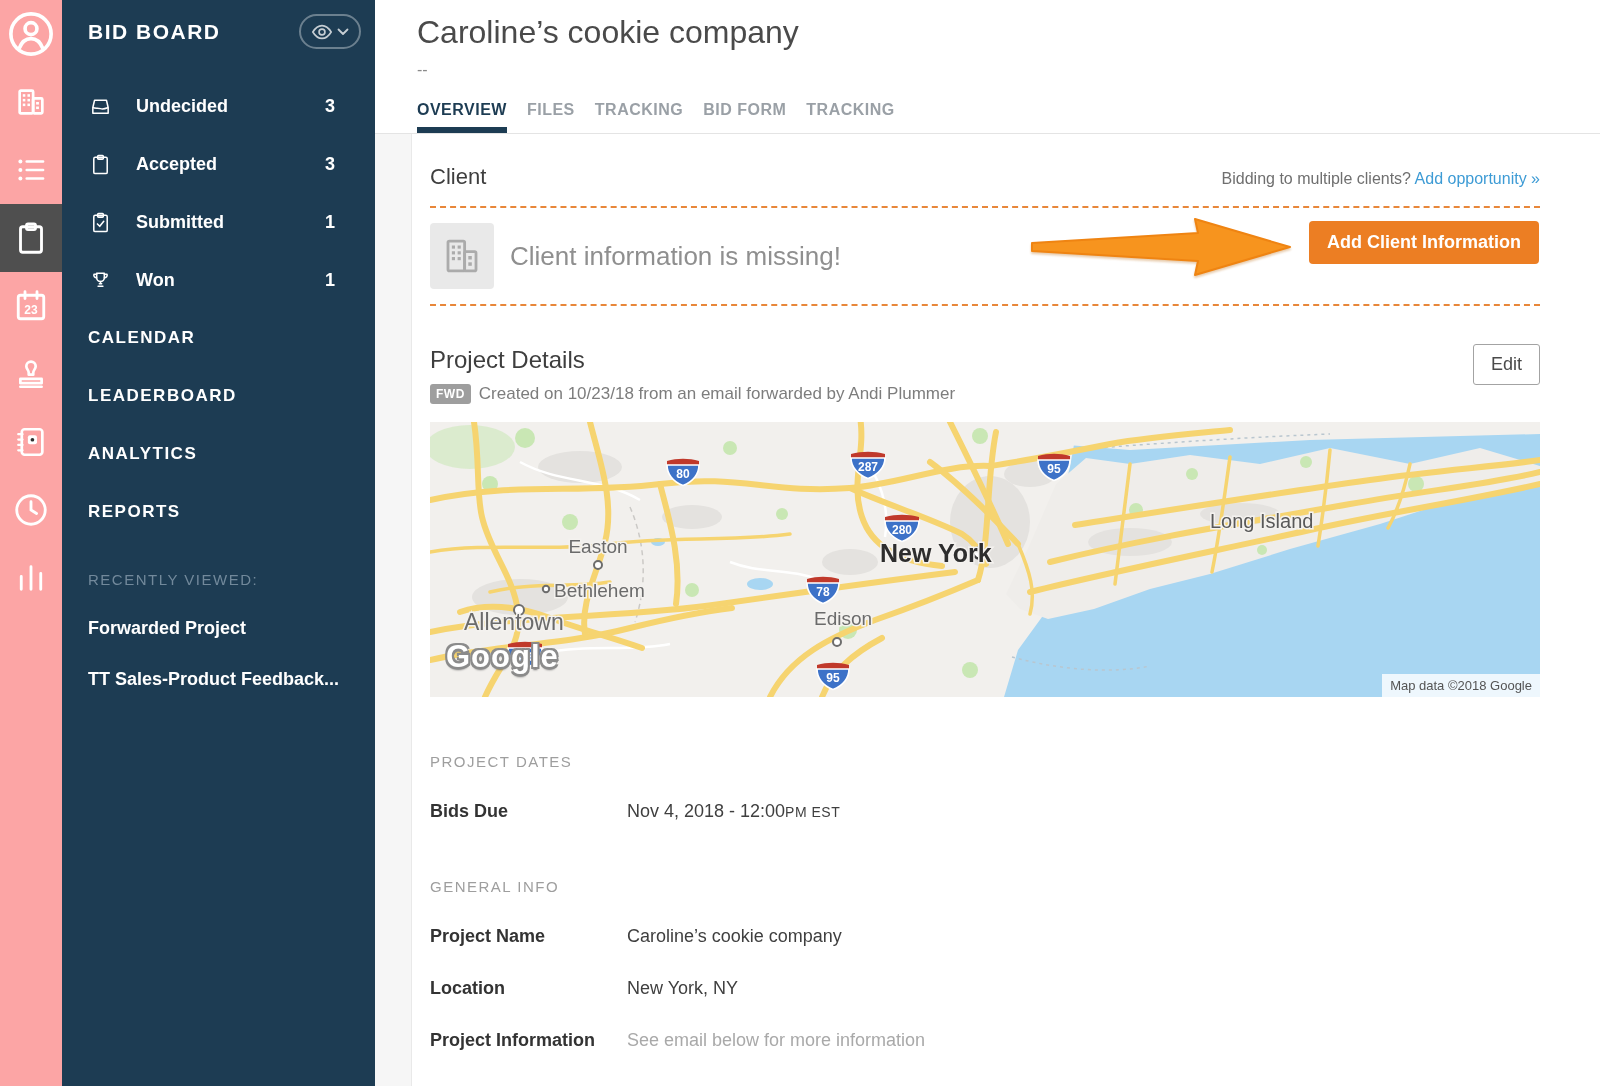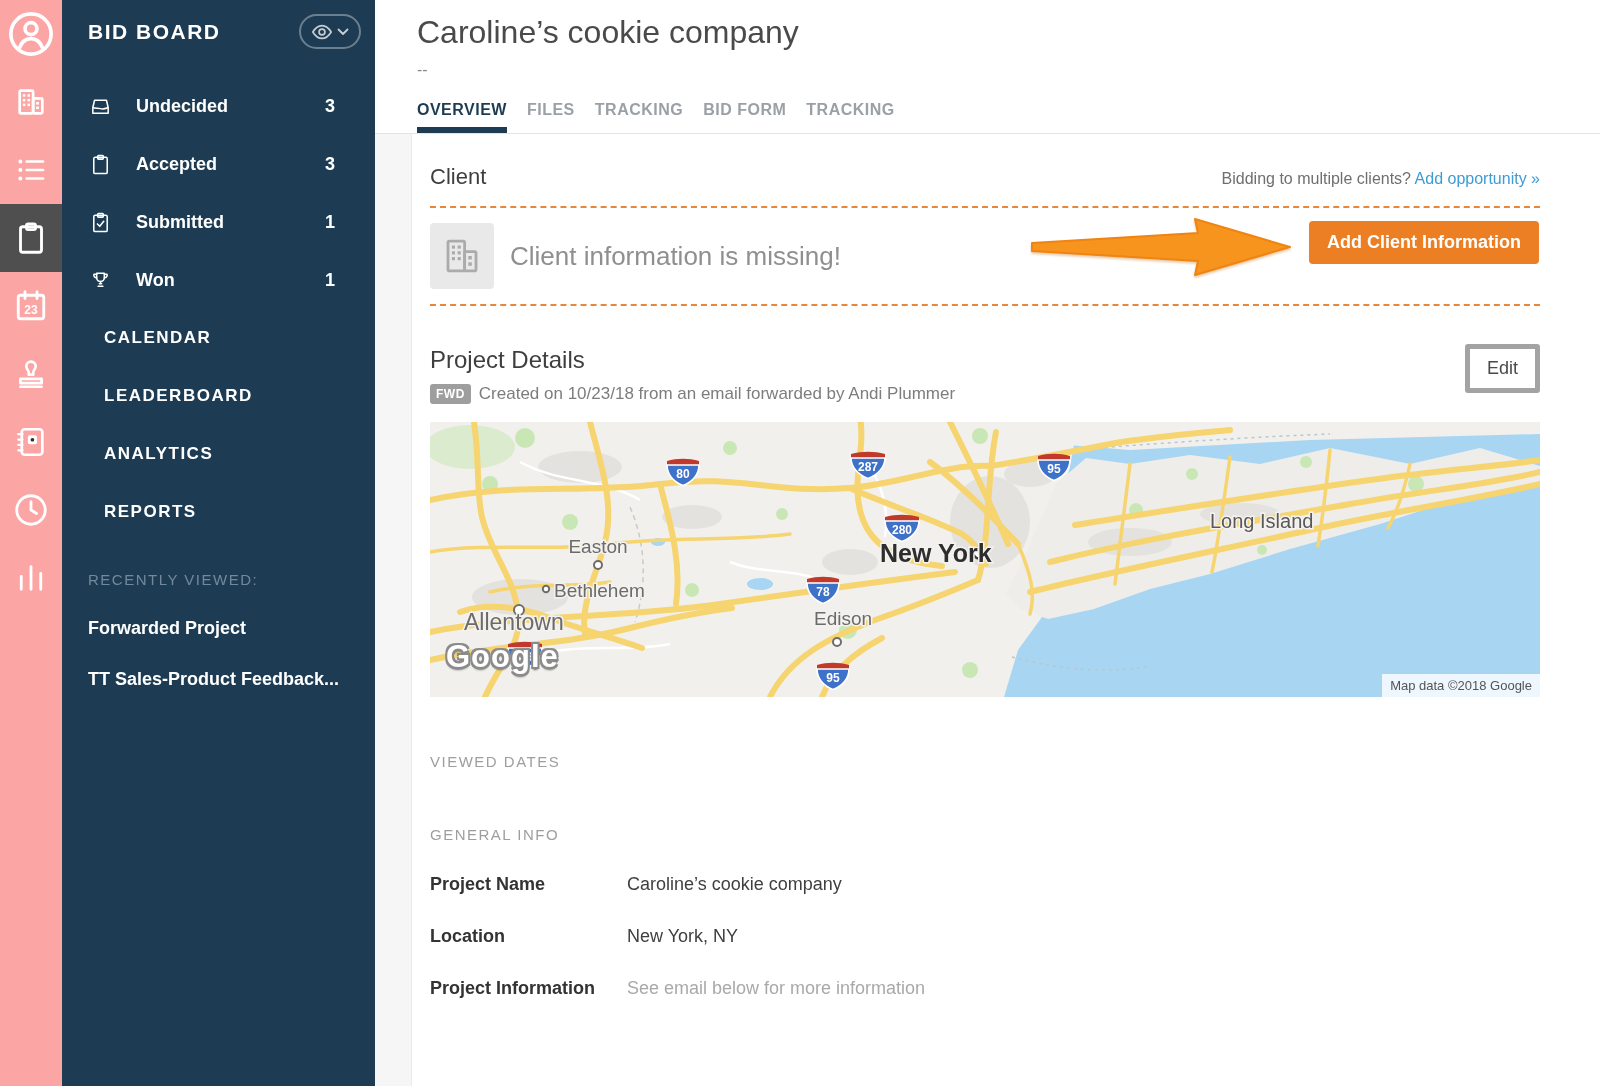--- a/index.html
+++ b/index.html
@@ -18,21 +18,21 @@
   .sb-header { display:flex; align-items:center; justify-content:space-between; padding:14px 14px 0 26px; }
   .sb-title { font-size:21px; font-weight:bold; letter-spacing:1.5px; }
   .eye-pill { width:62px; height:35px; border:2px solid rgba(255,255,255,.35); border-radius:18px; display:flex; align-items:center; justify-content:center; gap:4px; cursor:pointer; background:transparent; }
   .eye-pill svg { stroke:rgba(255,255,255,.75); fill:none; stroke-width:1.8; }
   .sb-items { margin-top:28px; }
   .sb-item { height:58px; display:flex; align-items:center; padding:0 40px 0 27px; cursor:pointer; }
   .sb-item svg { stroke:#fff; fill:none; stroke-width:1.6; margin-right:24px; flex-shrink:0; }
   .sb-item .lbl { font-size:18px; font-weight:bold; flex:1; }
   .sb-item .cnt { font-size:18px; font-weight:bold; }
   .sb-nav { margin-top:0; }
-  .sb-nav-item { height:58px; display:flex; align-items:center; padding-left:42px; font-size:17px; font-weight:bold; letter-spacing:1.5px; cursor:pointer; }
+  .sb-nav-item { height:58px; display:flex; align-items:center; padding-left:26px; font-size:17px; font-weight:bold; letter-spacing:1.5px; cursor:pointer; }
   .sb-recent-header { margin:30px 0 0 26px; font-size:15px; letter-spacing:1.5px; color:#72899b; }
   .sb-recent-item { margin:30px 0 0 26px; font-size:18px; font-weight:bold; cursor:pointer; white-space:nowrap; }
 
   
   .main { flex:1; display:flex; flex-direction:column; background:#fff; min-width:0; }
   .main-header { padding:14px 0 0 42px; background:#fff; border-bottom:1px solid #e4e4e4; flex-shrink:0; }
   .page-title { font-size:32px; color:#4a4a4a; }
   .page-subtitle { font-size:16px; color:#8a8a8a; margin-top:10px; }
   .tabs { display:flex; gap:20px; margin-top:22px; }
   .tab { font-size:16px; font-weight:bold; letter-spacing:.5px; color:#9aa0a6; padding-bottom:14px; position:relative; cursor:pointer; }
@@ -53,21 +53,21 @@
   .client-missing-text { margin-left:16px; font-size:26px; color:#8f8f8f; }
   .annot-arrow { position:absolute; left:600px; top:8px; width:264px; height:64px; pointer-events:none; filter:drop-shadow(0 2px 1px rgba(190,110,20,.35)); }
   .add-client-btn { position:absolute; right:1px; top:13px; background:#ec7e23; color:#fff; border:none; border-radius:4px; font-size:18px; font-weight:bold; padding:11px 18px; cursor:pointer; font-family:inherit; }
 
   
   .pd-head { display:flex; justify-content:space-between; align-items:flex-start; margin-top:40px; }
   .pd-title { font-size:24px; color:#3e3e3e; }
   .fwd-line { display:flex; align-items:center; gap:8px; margin-top:10px; }
   .fwd-badge { background:#9e9e9e; color:#fff; font-size:12px; font-weight:bold; letter-spacing:.5px; padding:3px 6px; border-radius:3px; }
   .fwd-text { font-size:17px; color:#7d7d7d; }
-  .edit-btn { background:#fff; border:5px solid #a3a3a3; border-radius:3px; color:#4a4a4a; font-size:18px; padding:9px 17px; cursor:pointer; font-family:inherit; margin-top:-2px; }
+  .edit-btn { background:#fff; border:1px solid #a3a3a3; border-radius:3px; color:#4a4a4a; font-size:18px; padding:9px 17px; cursor:pointer; font-family:inherit; margin-top:-2px; }
 
   
   .map { position:relative; margin-top:18px; width:1110px; height:275px; overflow:hidden; background:#f2f0ed; cursor:grab; }
   .map svg.mapsvg { position:absolute; inset:0; width:100%; height:100%; }
   .map-city { font-size:19px; fill:#6b6b6b; paint-order:stroke; stroke:#f4f2ef; stroke-width:3px; font-family:"Liberation Sans",sans-serif; }
   .map-city.big { font-size:25px; font-weight:bold; fill:#2d2d2d; }
   .map-city.island { fill:#595959; font-size:20px; }
   .shield-txt { font-size:12px; font-weight:bold; fill:#fff; text-anchor:middle; font-family:"Liberation Sans",sans-serif; }
   .google-logo { position:absolute; left:16px; bottom:22px; font-size:31px; font-weight:bold; color:#fff; letter-spacing:1px;
     text-shadow:-2px -2px 0 #8b8b8b, 2px -2px 0 #8b8b8b, -2px 2px 0 #8b8b8b, 2px 2px 0 #8b8b8b, 0 3px 2px #6f6f6f; }
@@ -419,21 +419,25 @@
           <g transform="translate(403,254)">
             <path d="M-16,-11 C-6,-14 6,-14 16,-11 L16,-7 L-16,-7 Z" fill="#c0392b"></path>
             <path d="M-16,-7 L16,-7 C16,2 10,10 0,13.5 C-10,10 -16,2 -16,-7 Z" fill="#3d72c8" stroke="#fff" stroke-width="1.6"></path>
             <text class="shield-txt" y="6">95</text>
           </g>
         </svg>
         <div class="google-logo">Google</div>
         <div class="map-attrib">Map data ©2018 Google</div>
       </div>
 
-      <div class="sec-header">VIEWED DATES</div>
+      <div class="sec-header">PROJECT DATES</div>
+      <div class="info-row">
+        <div class="info-label">Bids Due</div>
+        <div class="info-value"><span>Nov 4, 2018 - 12:00</span><span class="small">PM EST</span></div>
+      </div>
 
       <div class="sec-header">GENERAL INFO</div>
       <div class="info-row">
         <div class="info-label">Project Name</div>
         <div class="info-value">Caroline’s cookie company</div>
       </div>
       <div class="info-row">
         <div class="info-label">Location</div>
         <div class="info-value">New York, NY</div>
       </div>

